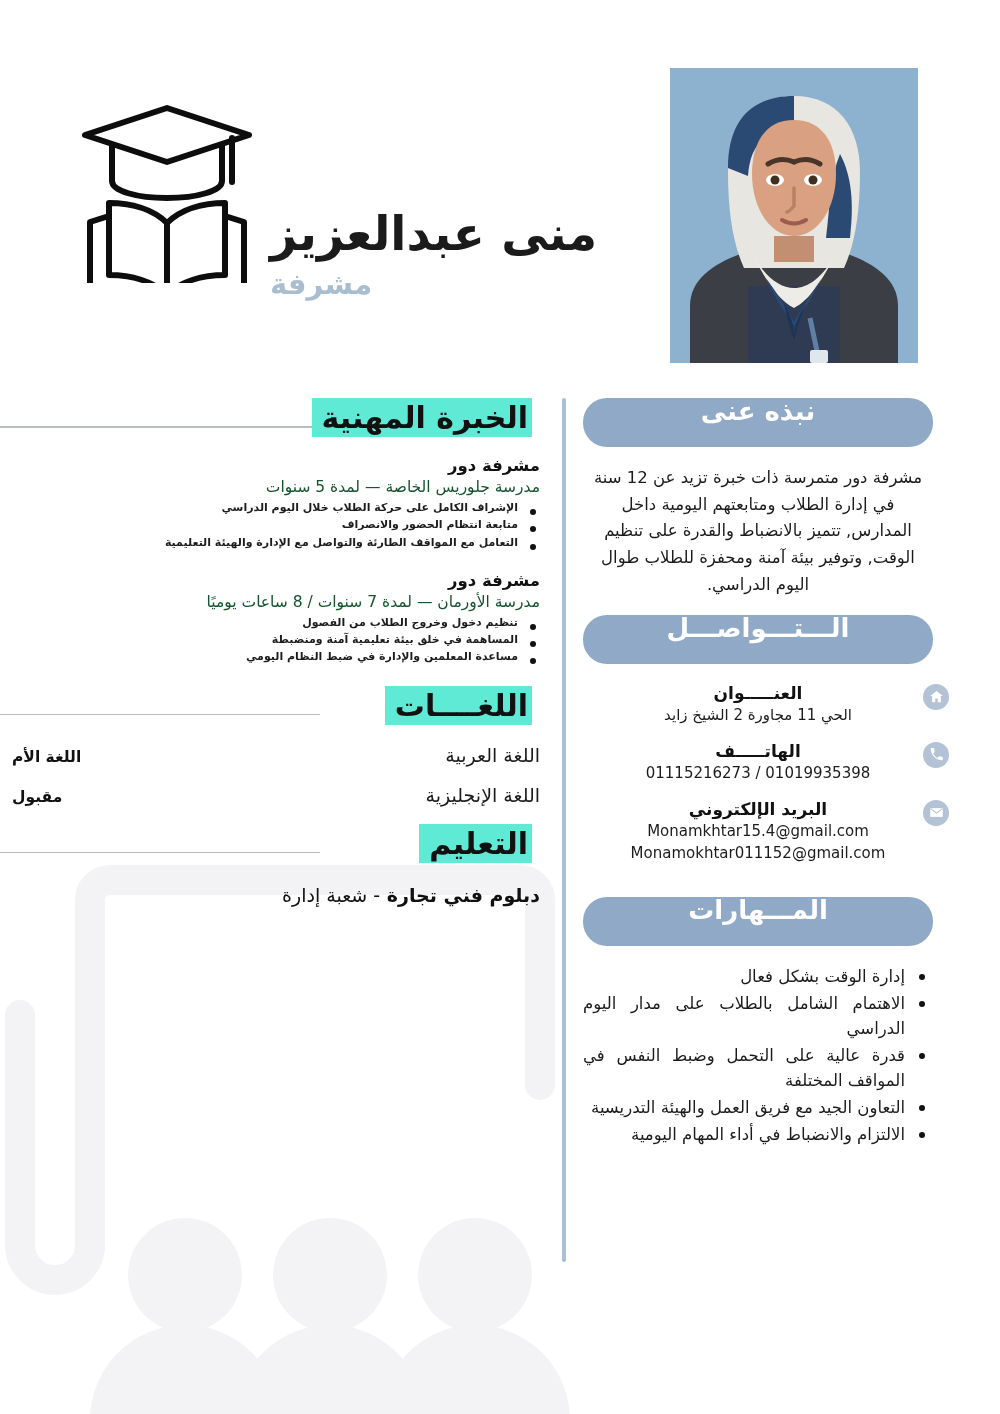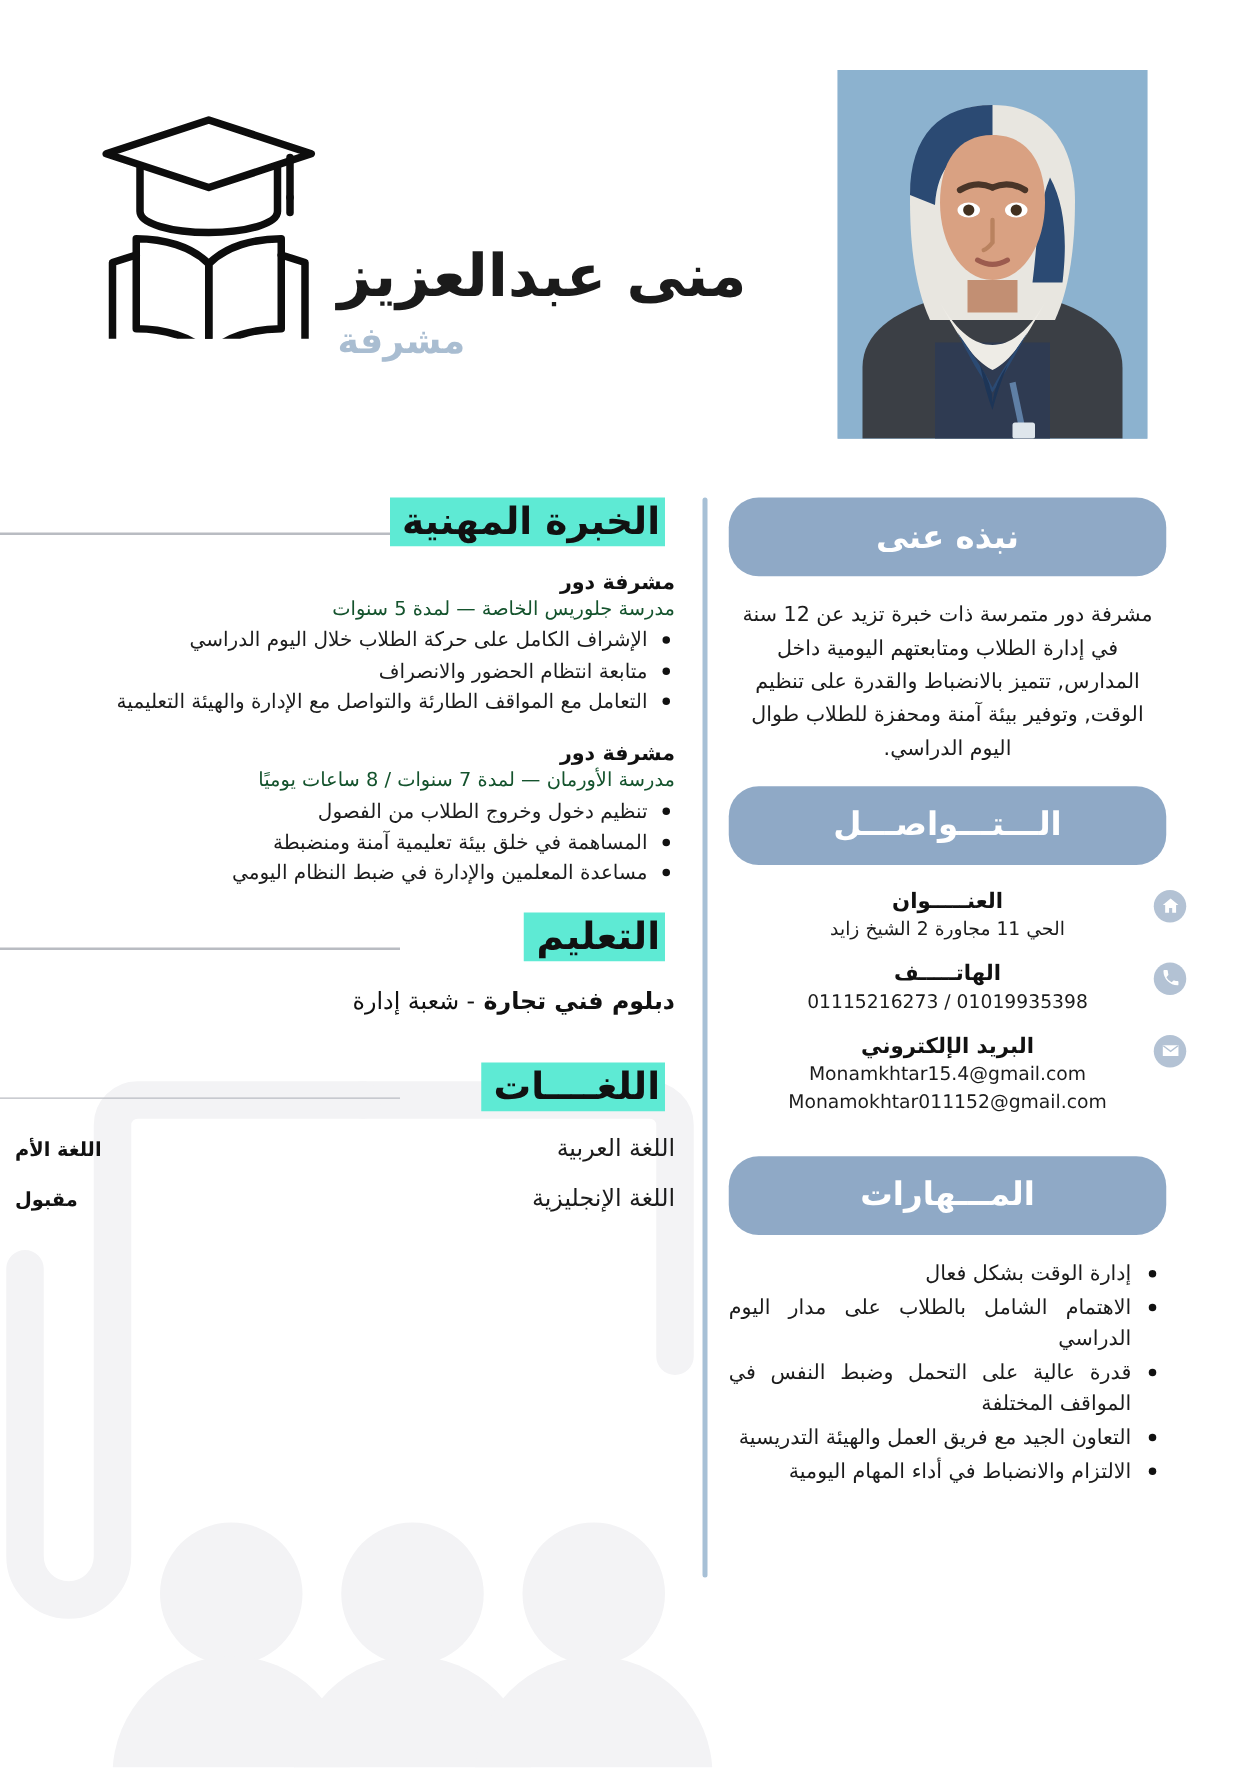--- a/index.html
+++ b/index.html
@@ -26,21 +26,21 @@
     top: 845px;
     width: 620px;
     height: 575px;
     z-index: 0;
     pointer-events: none;
   }
 
   
   .header {
     position: absolute;
-    top: 4px; left: 0;
+    top: 16px; left: 0;
     width: 1000px;
     height: 380px;
     z-index: 2;
   }
 
   .logo-mark {
     position: absolute;
     left: 72px;
     top: 82px;
     width: 190px;
@@ -149,25 +149,26 @@
     font-size: 15.5px;
     color: #14532d;
     margin-bottom: 4px;
   }
   .job-points {
     list-style: none;
     margin: 0; padding: 0;
   }
   .job-points li {
     position: relative;
-    font-size: 16px;
+    font-size: 11px;
     color: #1c1c1c;
     line-height: 1.48;
     padding-right: 22px;
     margin-bottom: 1px;
+    font-weight: bold;
   }
   .job-points li::before {
     content: "";
     position: absolute;
     right: 4px;
     top: 9px;
     width: 6px;
     height: 6px;
     border-radius: 50%;
     background: #111;
@@ -208,25 +209,24 @@
     position: absolute;
     left: 583px;
     top: 398px;
     width: 350px;
     z-index: 3;
     text-align: center;
     direction: rtl;
   }
 
   .pill {
-    height: 63px;
+    height: 49px;
     border-radius: 24px;
     background: #8fa9c6;
     display: flex;
-    align-items: center;
     justify-content: center;
     margin-bottom: 18px;
   }
   .pill-title {
     font-size: 26px;
     font-weight: 700;
     color: #ffffff;
     letter-spacing: 0px;
     line-height: 1;
   }
@@ -412,40 +412,40 @@
           <li>تنظيم دخول وخروج الطلاب من الفصول</li>
           <li>المساهمة في خلق بيئة تعليمية آمنة ومنضبطة</li>
           <li>مساعدة المعلمين والإدارة في ضبط النظام اليومي</li>
         </ul>
       </div>
     </section>
 
     <section class="lsec">
       <div class="lsec-head">
         <span class="lsec-rule long"></span>
+        <span class="lsec-title">اللغــــات</span>
+      </div>
+      <div class="lang-row">
+        <span class="lang-name">اللغة العربية</span>
+        <span class="lang-level">اللغة الأم</span>
+      </div>
+      <div class="lang-row">
+        <span class="lang-name">اللغة الإنجليزية</span>
+        <span class="lang-level">مقبول</span>
+      </div>
+    </section>
+
+    <section class="lsec">
+      <div class="lsec-head">
+        <span class="lsec-rule long"></span>
         <span class="lsec-title">التعليم</span>
       </div>
       <div class="edu-degree">
         <span>دبلوم فني تجارة</span>
         <span class="light">- شعبة إدارة</span>
-      </div>
-    </section>
-
-    <section class="lsec">
-      <div class="lsec-head">
-        <span class="lsec-rule long"></span>
-        <span class="lsec-title">اللغــــات</span>
-      </div>
-      <div class="lang-row">
-        <span class="lang-name">اللغة العربية</span>
-        <span class="lang-level">اللغة الأم</span>
-      </div>
-      <div class="lang-row">
-        <span class="lang-name">اللغة الإنجليزية</span>
-        <span class="lang-level">مقبول</span>
       </div>
     </section>
   </div>
 
   <div class="right-col">
 
     <section>
       <div class="pill">
         <span class="pill-title">نبذه عنى</span>
       </div>

